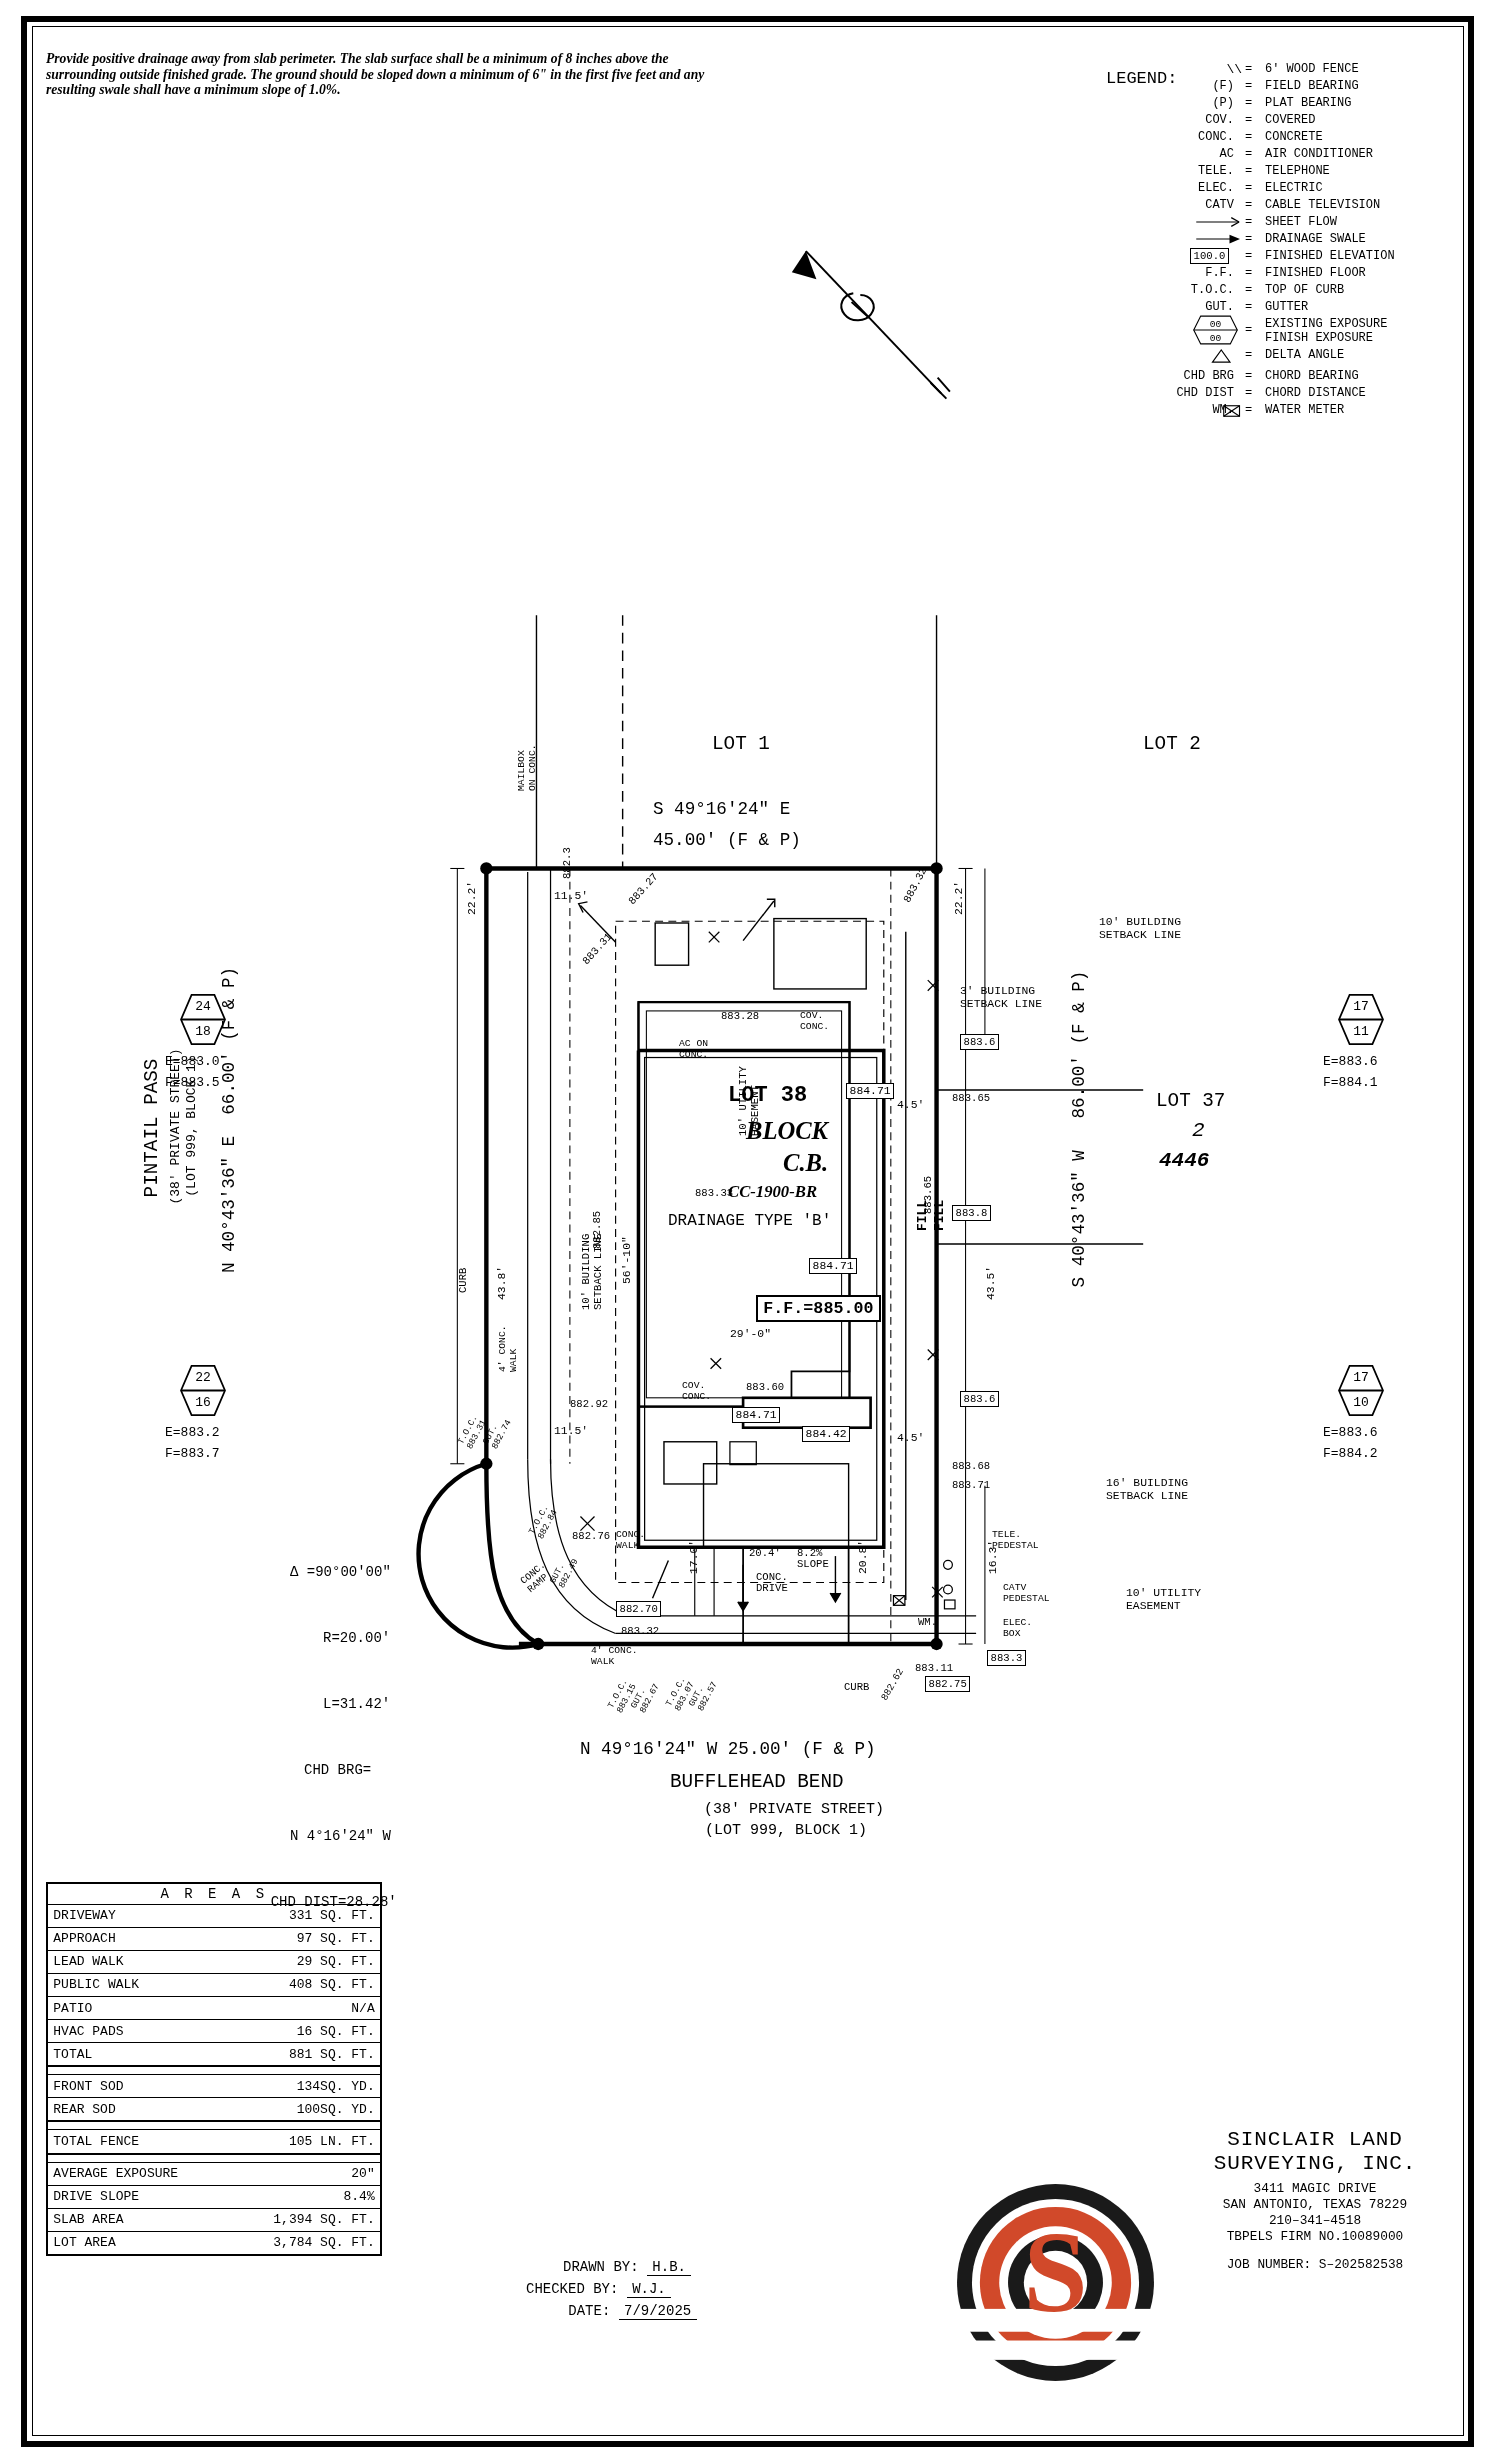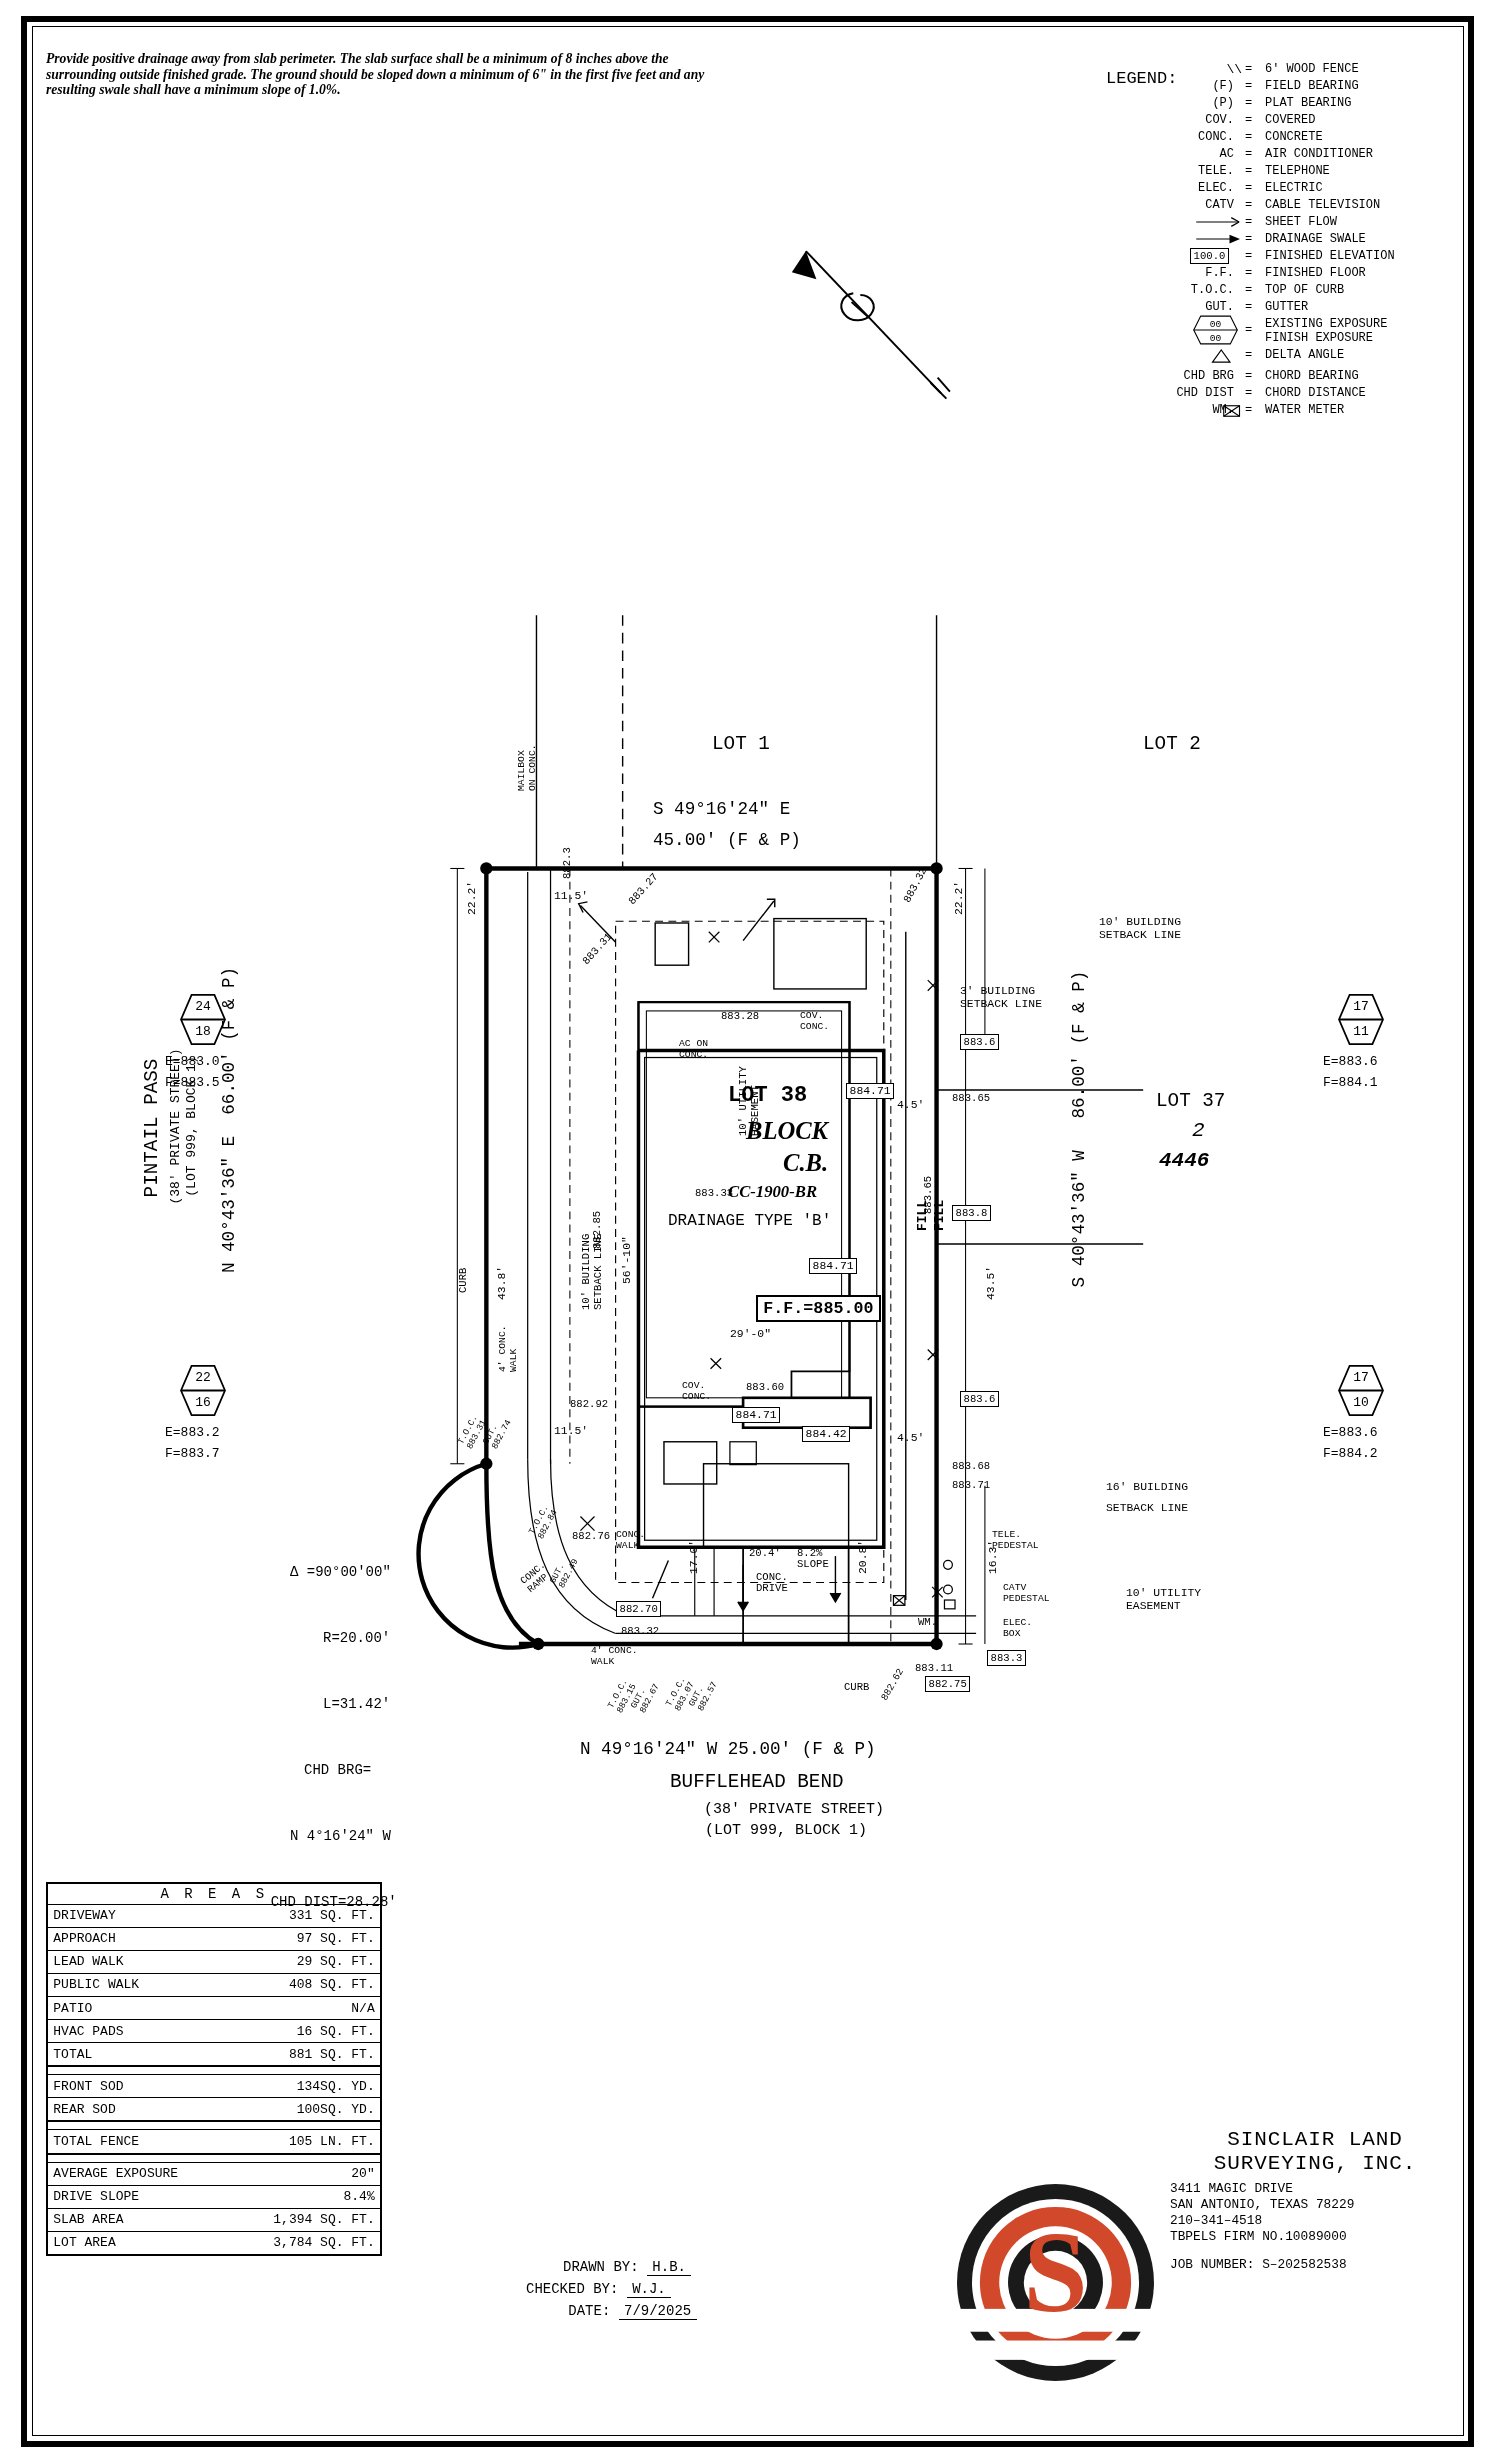--- a/index.html
+++ b/index.html
@@ -51,21 +51,21 @@
   #areas tr.first td{border-top:none;}
 
   
   #titleblock{position:absolute;left:492px;top:2111px;width:352px;text-align:center;font-family:"Liberation Serif",serif;font-weight:bold;font-style:italic;}
   #titleblock .t1{font-size:16.7px;line-height:20px;}
   #drawnby{position:absolute;left:563px;top:2256px;font-family:"Liberation Mono",monospace;font-size:14px;line-height:22px;}
   .ul{border-bottom:1.8px solid #000;padding:0 5.3px;}
 
   #firmblock{position:absolute;left:1170px;top:2128px;width:290px;text-align:left;font-family:"Liberation Mono",monospace;}
   #firmblock .nm{font-size:21px;letter-spacing:0.9px;line-height:24px;text-align:center;}
-  #firmblock .ad{font-size:12.8px;line-height:16px;text-align:left;margin-top:5.3px;}
+  #firmblock .ad{font-size:12.8px;line-height:16px;text-align:center;margin-top:5.3px;}
 
   svg{position:absolute;left:0;top:0;overflow:visible;}
 </style>
 </head>
 <body>
 
 <div id="sheet">
   <div class="border-outer"></div>
   <div class="border-inner"></div>
 
@@ -358,21 +358,21 @@
   <div class="txt serif b ital" style="left:746px;top:1117px;font-size:24.6px;">BLOCK</div>
   <div class="txt serif b ital" style="left:783px;top:1149px;font-size:24.6px;">C.B.</div>
   <div class="txt serif b ital" style="left:728px;top:1182px;font-size:16.7px;">CC-1900-BR</div>
   <div class="txt pm" style="left:668px;top:1212px;font-size:16px;">DRAINAGE TYPE 'B'</div>
   <div class="txt pm b" style="left:756px;top:1295px;font-size:16.7px;border:2.6px solid #000;background:#fff;padding:1.8px 5.3px;">F.F.=885.00</div>
 
   <div class="txt pm f13" style="left:1099px;top:916px;line-height:13px;">10' BUILDING
 SETBACK LINE</div>
   <div class="txt pm f13" style="left:960px;top:985px;line-height:13px;">3' BUILDING
 SETBACK LINE</div>
-  <div class="txt pm f13" style="left:1106px;top:1477px;line-height:21px;">16' BUILDING
+  <div class="txt pm f13" style="left:1106px;top:1477px;line-height:13px;">16' BUILDING
 SETBACK LINE</div>
   <div class="txt pm f13" style="left:1126px;top:1587px;line-height:13px;">10' UTILITY
 EASEMENT</div>
   <div class="txt pm f12" style="left:737px;top:1136px;line-height:12.3px;transform:rotate(-90deg);transform-origin:left top;">10' UTILITY
 EASEMENT</div>
   <div class="txt pm f12" style="left:580px;top:1310px;line-height:12.3px;transform:rotate(-90deg);transform-origin:left top;">10' BUILDING
 SETBACK LINE</div>
 
   <div class="hexbox" style="left:180px;top:994px;">
     <svg class="hx" viewBox="0 0 52 58">

